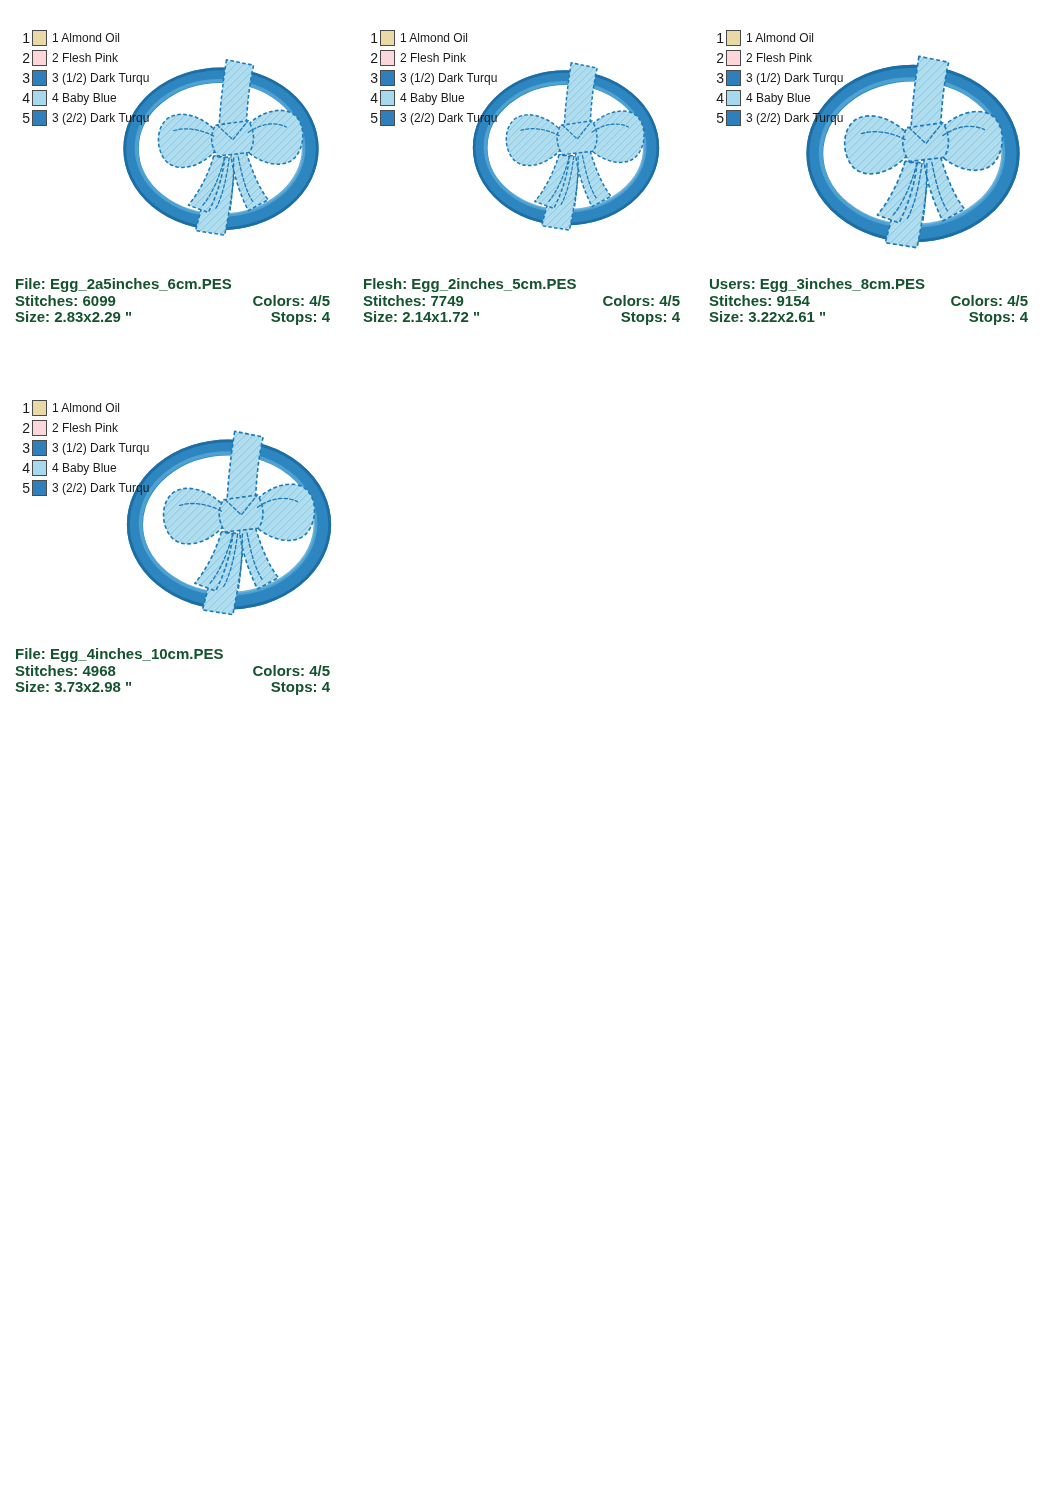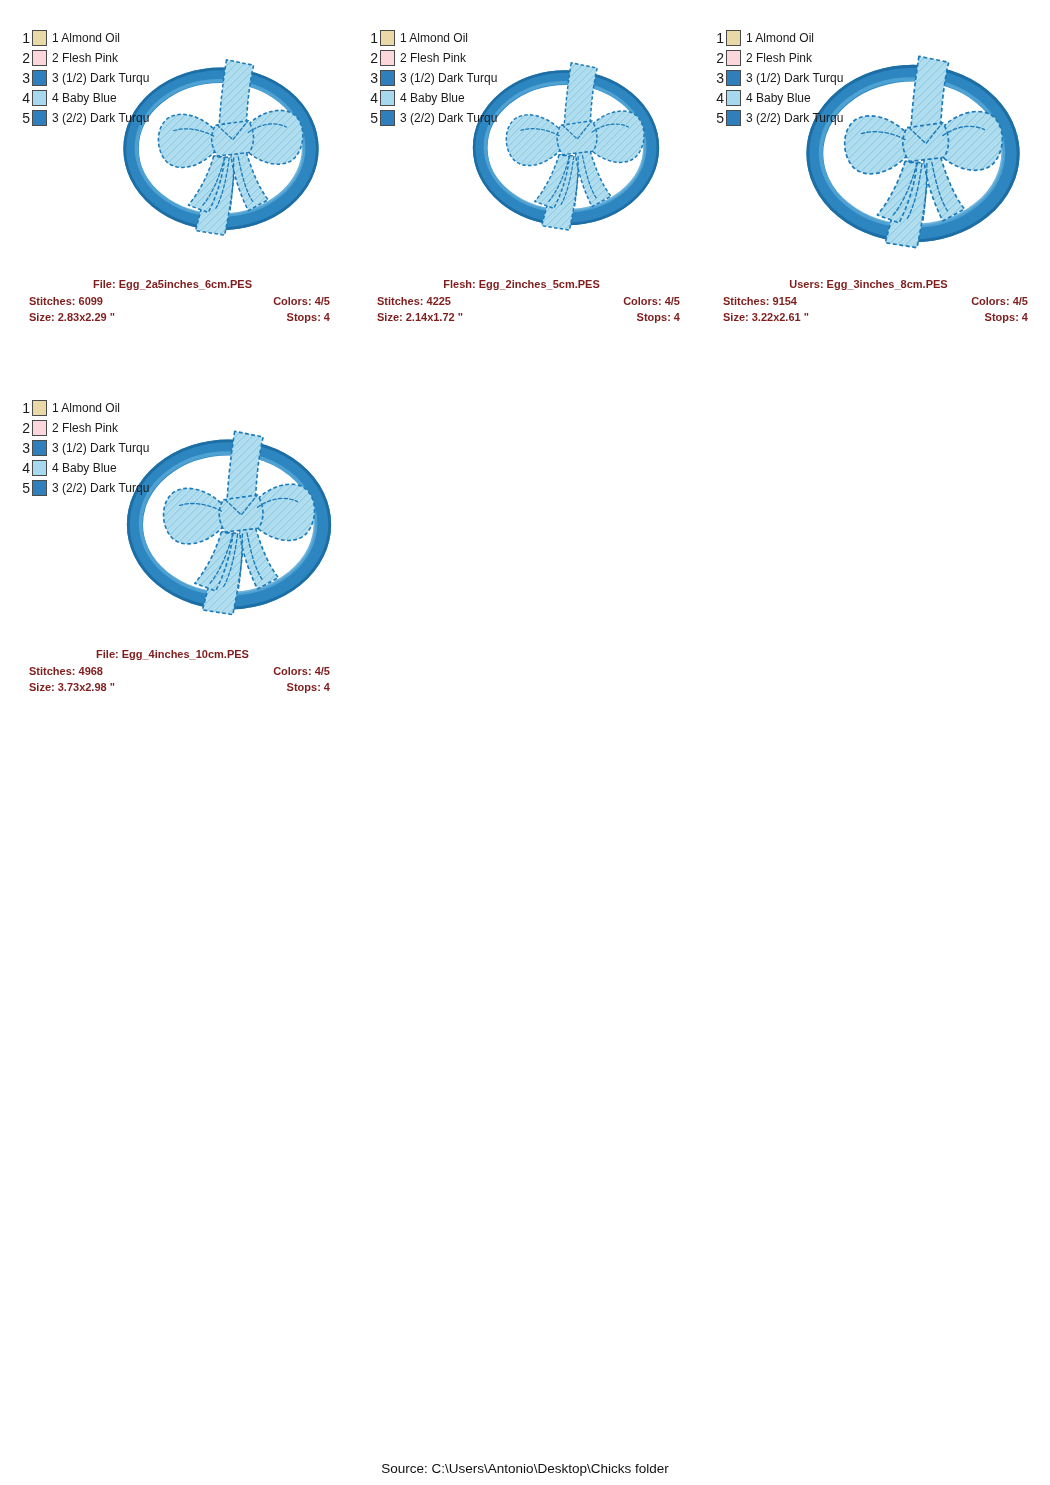--- a/index.html
+++ b/index.html
@@ -14,22 +14,22 @@
   
   .legend{position:absolute;left:0;top:0;z-index:3;}
   .lrow{display:flex;align-items:center;height:20px;}
   .lnum{width:15px;text-align:right;font-size:14px;color:#1a1a1a;flex:0 0 15px;}
   .lswatch{width:15px;height:16px;border:1px solid #4a4a4a;margin-left:2px;flex:0 0 15px;box-sizing:border-box;}
   .llabel{font-size:12px;margin-left:5px;color:#1a1a1a;white-space:nowrap;}
   
   .egg{position:absolute;z-index:1;}
   .egg svg{display:block;width:100%;height:100%;}
   
-  .info{position:absolute;top:248px;left:0;right:0;font-weight:bold;font-size:11px;line-height:16.5px;color:#7f1d1d;z-index:2;text-align:center;}
-  .irow{display:flex;justify-content:space-between;margin-left:14px;}
+  .info{position:absolute;top:248px;left:0;right:0;font-weight:bold;font-size:15px;line-height:16.5px;color:#14532d;z-index:2;}
+  .irow{display:flex;justify-content:space-between;}
   
   .footer-left{position:absolute;left:4px;top:1461px;font-size:10px;color:#4d7c0f;margin-top:36px;}
   .footer-src{position:absolute;left:0;right:0;top:1461px;text-align:center;font-size:13.5px;color:#111;}
   #card1{left:15px;top:28px;width:315px;height:335px;}
   #card2{left:363px;top:28px;width:317px;height:335px;}
   #card3{left:709px;top:28px;width:319px;height:335px;}
   #card4{left:15px;top:398px;width:315px;height:335px;}
 </style>
 </head>
 <body>
@@ -149,21 +149,21 @@
         </div>
       <div class="lrow">
           <span class="lnum">5</span>
           <span class="lswatch" style="background: rgb(46, 127, 188);"></span>
           <span class="llabel">3 (2/2) Dark Turqu</span>
         </div>
     </div>
     <div class="info">
       <div>Flesh: Egg_2inches_5cm.PES</div>
       <div class="irow">
-          <span>Stitches: 4225</span>
+          <span>Stitches: 7749</span>
           <span>Colors: 4/5</span>
         </div>
       <div class="irow">
           <span>Size: 2.14x1.72 "</span>
           <span>Stops: 4</span>
         </div>
     </div>
   </div>
 
   <div class="card" id="card3">
@@ -252,14 +252,13 @@
           <span>Colors: 4/5</span>
         </div>
       <div class="irow">
           <span>Size: 3.73x2.98 "</span>
           <span>Stops: 4</span>
         </div>
     </div>
   </div>
 
   <div class="footer-left">Page 2 of 2</div>
-  <div class="footer-src">Source: C:\Users\Antonio\Desktop\Chicks folder</div>
 </div>
 
 </body></html>

